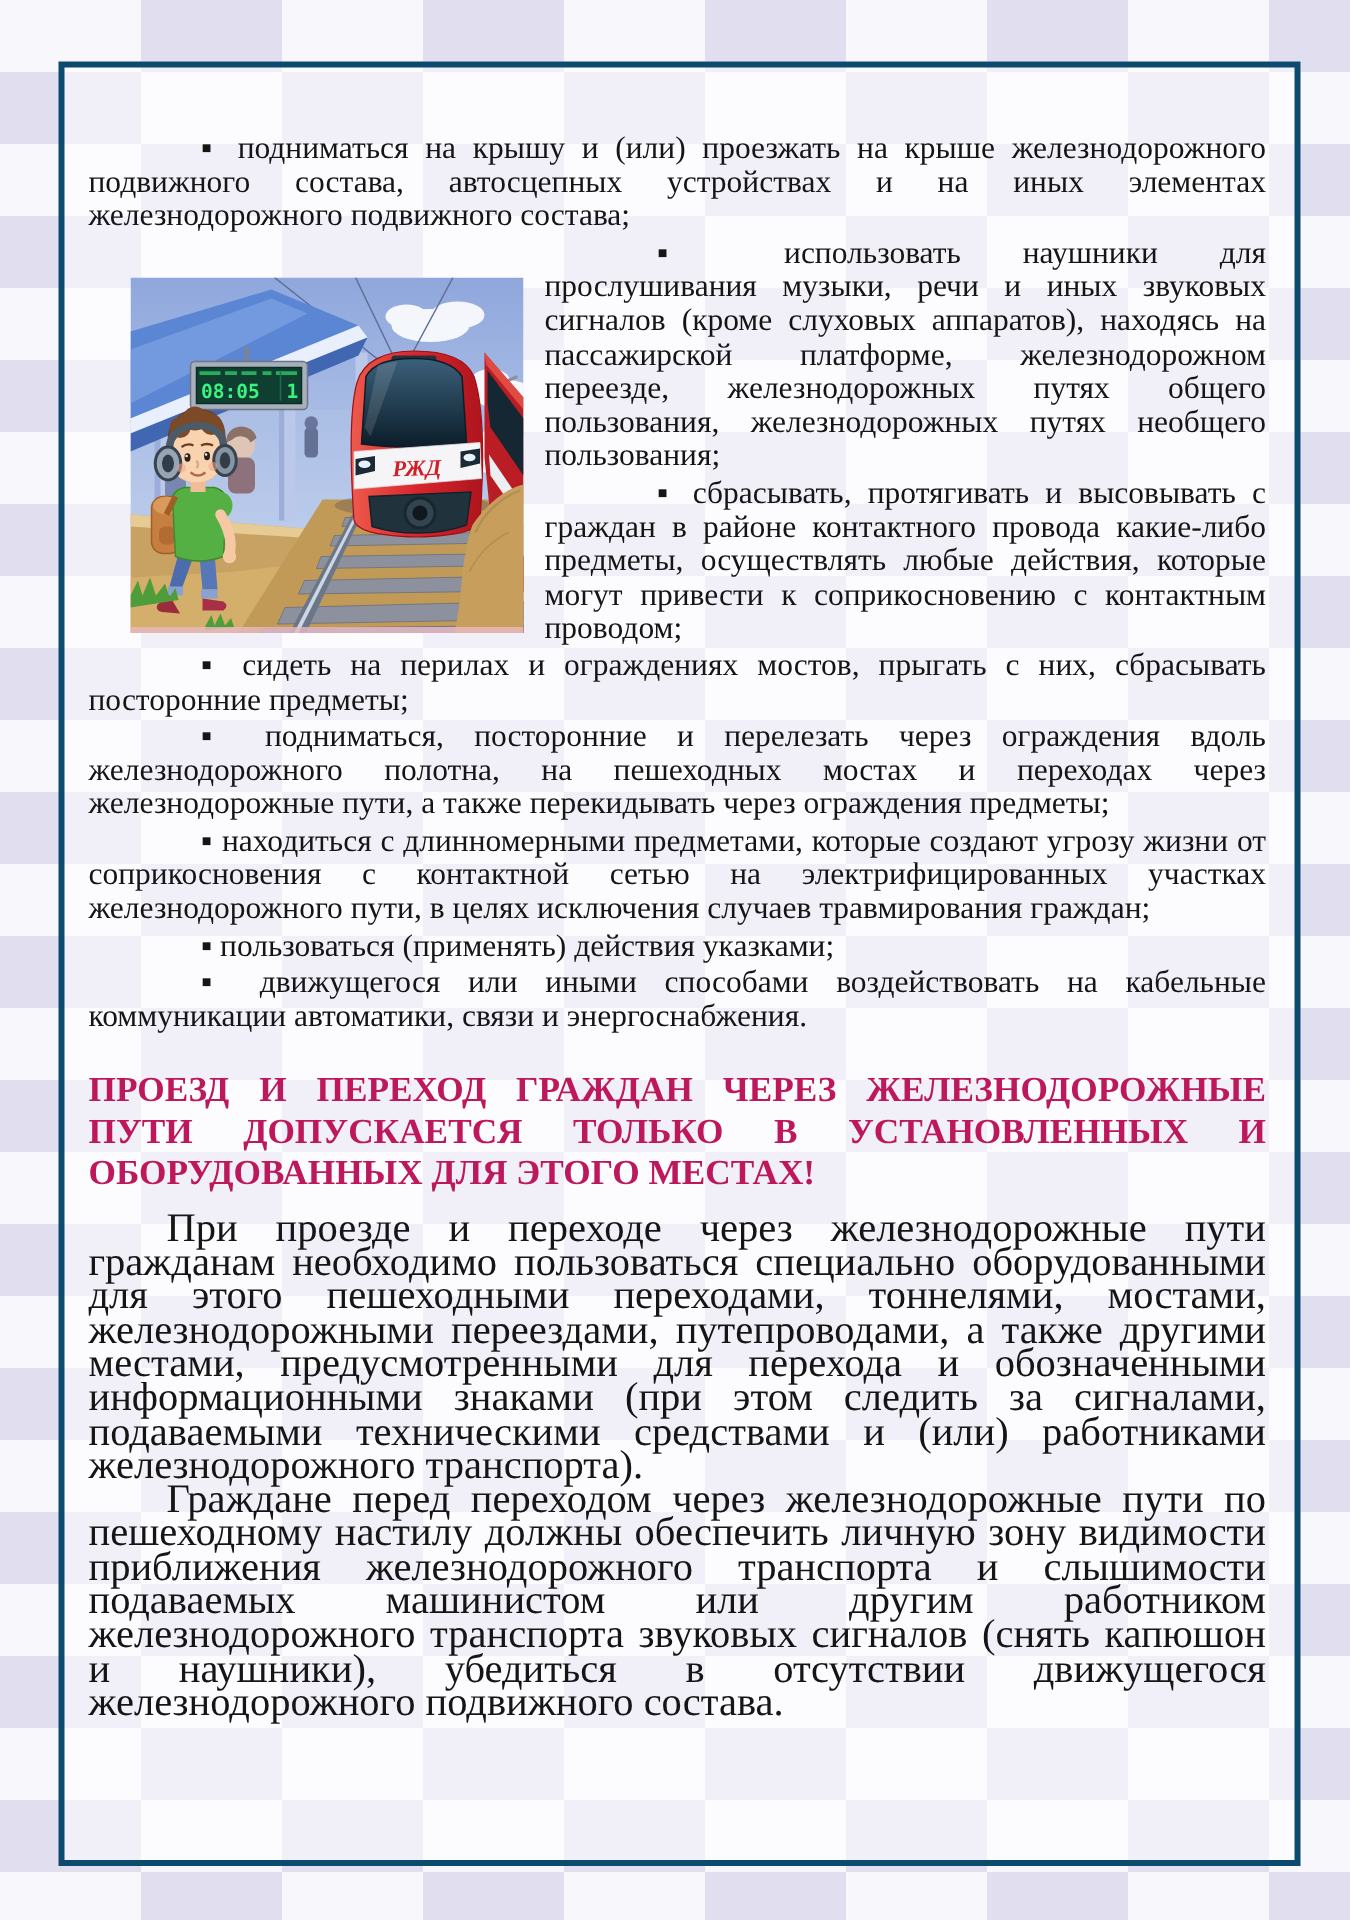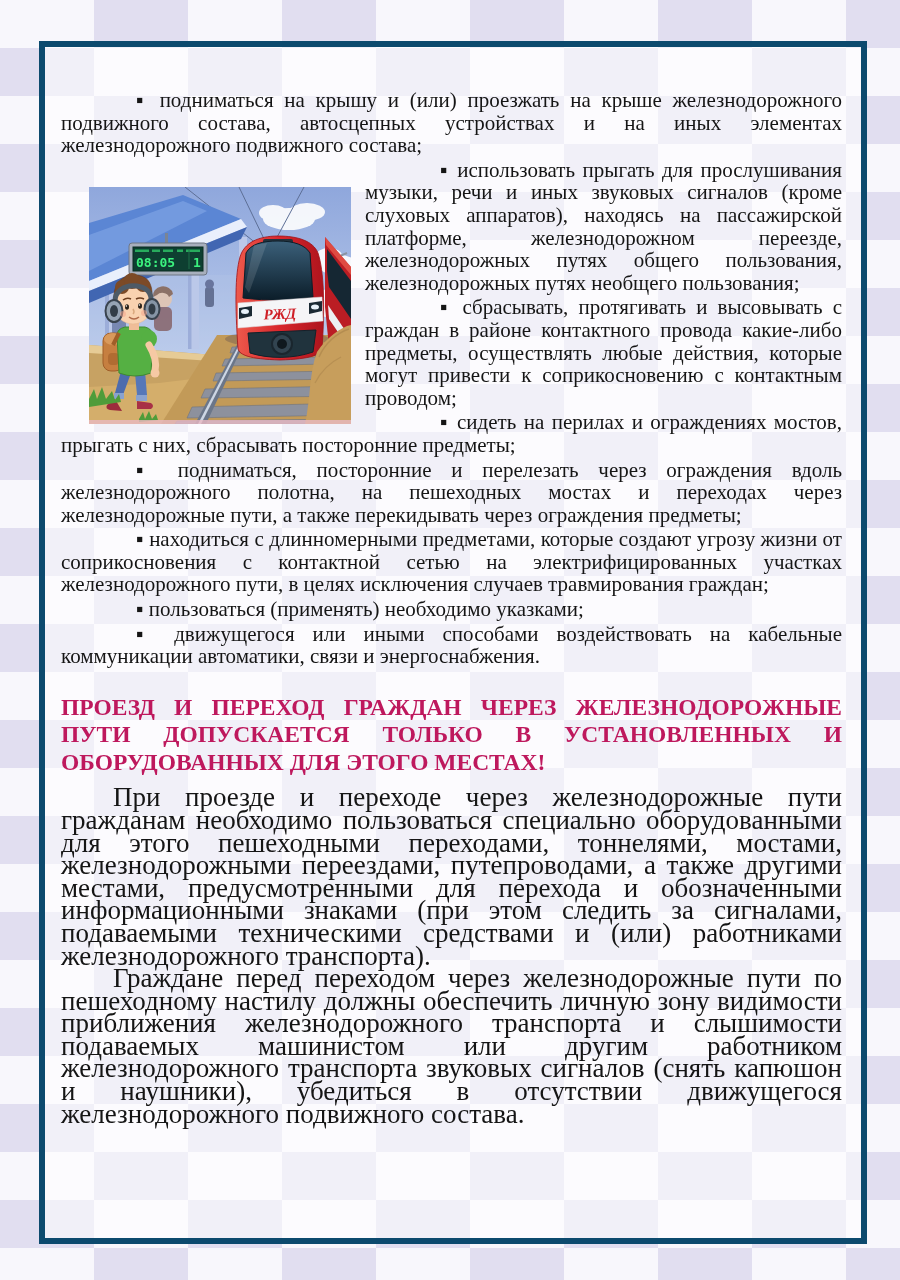--- a/index.html
+++ b/index.html
@@ -6,21 +6,21 @@
   body{
     width:900px;height:1280px;overflow:hidden;position:relative;
     background-color:#f7f6fb;
     background-image:repeating-conic-gradient(from 0deg, #e1def0 0deg 90deg, #f8f7fc 90deg 180deg);
     background-size:188px 96px;
     font-family:"Liberation Serif", serif;
     color:#151515;
   }
   .frame{
     position:absolute;left:39px;top:41px;width:828px;height:1203px;
-    box-sizing:border-box;border:6px solid #0c4a6e;
+    box-sizing:border-box;border:4px solid #0c4a6e;
     background:rgba(255,255,255,0.55);
     padding:42px 19px 0 16px;
   }
   p.rule{
     margin:0 0 2px 0;
     font-size:21px;line-height:22.6px;
     text-align:justify;text-indent:75px;
   }
   p.body-para{
     margin:0;
@@ -219,28 +219,28 @@
         <circle cx="34" cy="127" r="3" fill="#f4a68c" opacity="0.55"></circle>
             <circle cx="55" cy="126" r="3" fill="#f4a68c" opacity="0.55"></circle>
       </g>
 
       <g fill="#4f9c3a">
         <path d="M0,212 l5,-10 3,10 5,-12 4,12 6,-8 3,9 4,-6 2,8 -32,5 z"></path>
         <path d="M50,232 l4,-7 2,7 4,-8 3,8 4,-5 2,6 -19,2 z"></path>
       </g>
       <rect x="0" y="233" width="262" height="4" fill="#e8b9c3" opacity="0.8"></rect>
     </svg>
-      </span><span>▪ использовать прыгать для прослушивания музыки, речи и иных звуковых сигналов (кроме слуховых аппаратов), находясь на пассажирской платформе, железнодорожном переезде, железнодорожных путях общего пользования, железнодорожных путях необщего пользования;</span>
+      </span><span>▪ использовать наушники для прослушивания музыки, речи и иных звуковых сигналов (кроме слуховых аппаратов), находясь на пассажирской платформе, железнодорожном переезде, железнодорожных путях общего пользования, железнодорожных путях необщего пользования;</span>
   </p>
 
   <p class="rule">▪ сбрасывать, протягивать и высовывать с граждан в районе контактного провода какие-либо предметы, осуществлять любые действия, которые могут привести к соприкосновению с контактным проводом;</p>
   <p class="rule">▪ сидеть на перилах и ограждениях мостов, прыгать с них, сбрасывать посторонние предметы;</p>
   <p class="rule">▪ подниматься, посторонние и перелезать через ограждения вдоль железнодорожного полотна, на пешеходных мостах и переходах через железнодорожные пути, а также перекидывать через ограждения предметы;</p>
   <p class="rule">▪ находиться с длинномерными предметами, которые создают угрозу жизни от соприкосновения с контактной сетью на электрифицированных участках железнодорожного пути, в целях исключения случаев травмирования граждан;</p>
-  <p class="rule">▪ пользоваться (применять) необходимо указками;</p>
+  <p class="rule">▪ пользоваться (применять) действия указками;</p>
   <p class="rule">▪ движущегося или иными способами воздействовать на кабельные коммуникации автоматики, связи и энергоснабжения.</p>
 
   <h2 class="warn">ПРОЕЗД И ПЕРЕХОД ГРАЖДАН ЧЕРЕЗ ЖЕЛЕЗНОДОРОЖНЫЕ ПУТИ ДОПУСКАЕТСЯ ТОЛЬКО В УСТАНОВЛЕННЫХ И ОБОРУДОВАННЫХ ДЛЯ ЭТОГО МЕСТАХ!</h2>
 
   <p class="body-para">При проезде и переходе через железнодорожные пути гражданам необходимо пользоваться специально оборудованными для этого пешеходными переходами, тоннелями, мостами, железнодорожными переездами, путепроводами, а также другими местами, предусмотренными для перехода и обозначенными информационными знаками (при этом следить за сигналами, подаваемыми техническими средствами и (или) работниками железнодорожного транспорта).</p>
   <p class="body-para">Граждане перед переходом через железнодорожные пути по пешеходному настилу должны обеспечить личную зону видимости приближения железнодорожного транспорта и слышимости подаваемых машинистом или другим работником железнодорожного транспорта звуковых сигналов (снять капюшон и наушники), убедиться в отсутствии движущегося железнодорожного подвижного состава.</p>
 
 </div>
 
 </body></html>

